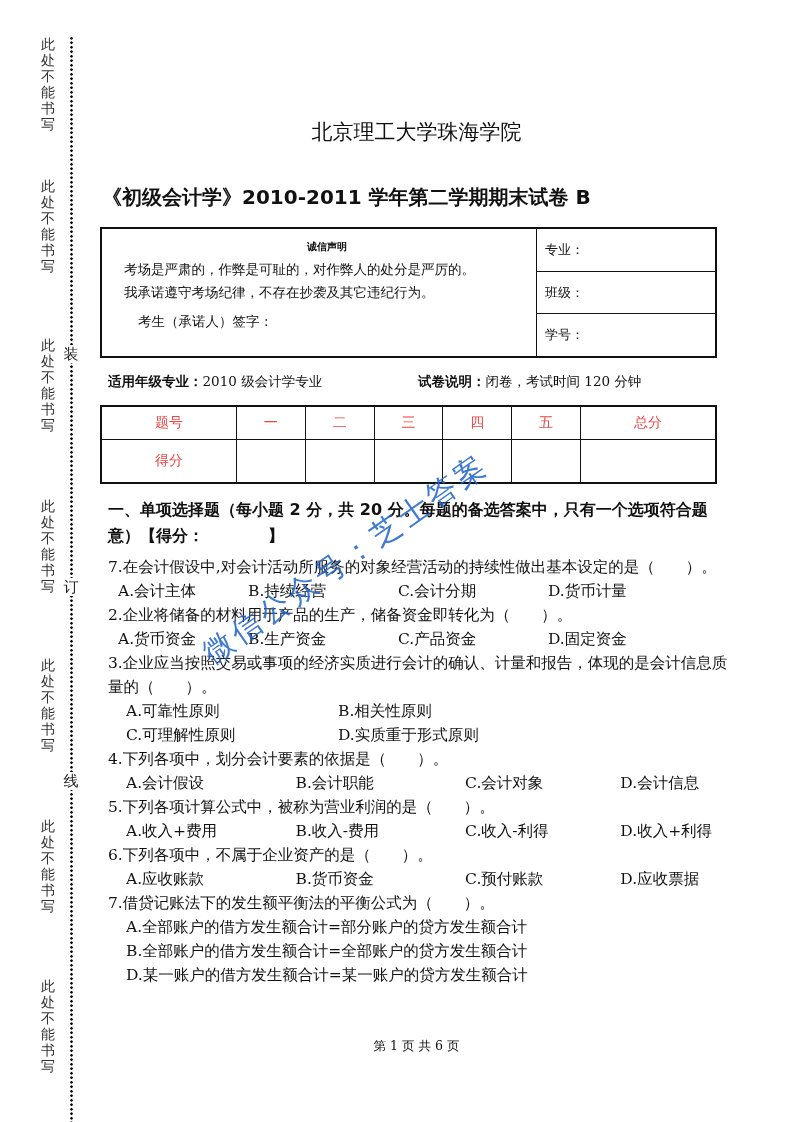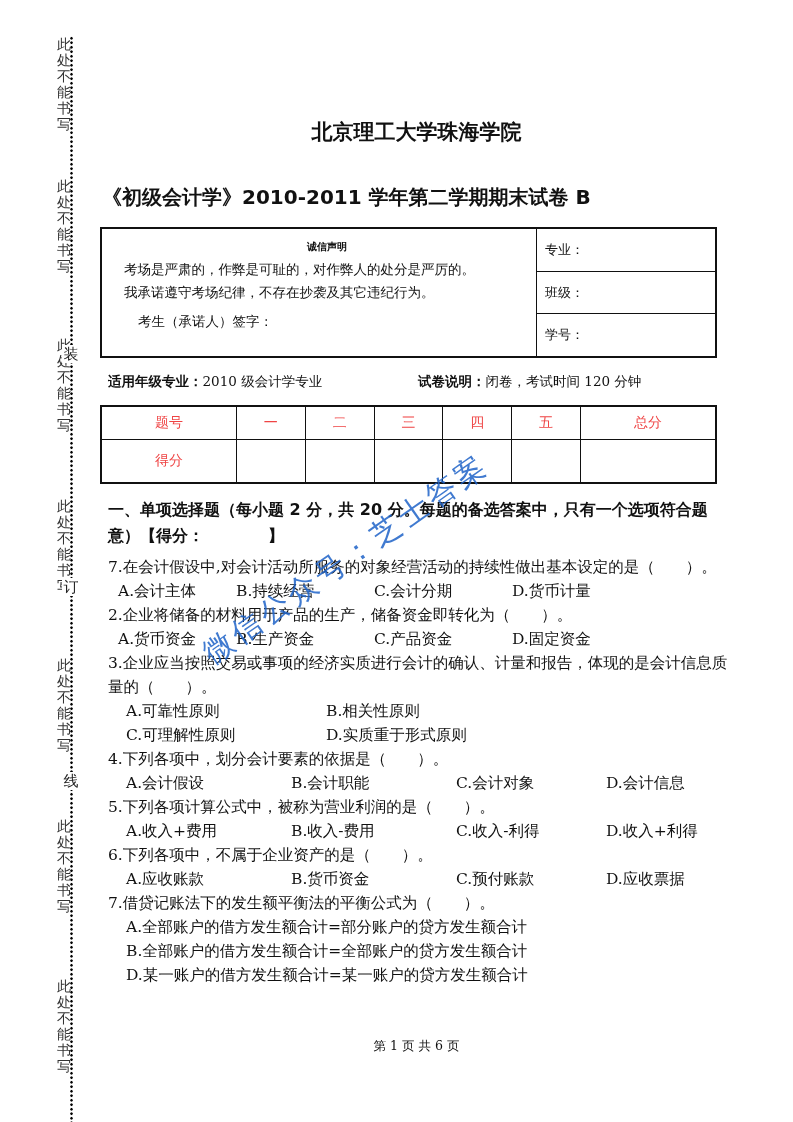--- a/index.html
+++ b/index.html
@@ -1,25 +1,25 @@
 <!DOCTYPE html>
 <html><head>
 <meta charset="utf-8">
 <style>
   * { box-sizing: border-box; margin: 0; padding: 0; }
   html, body { width: 793px; height: 1122px; background: #ffffff; overflow: hidden; }
   body { position: relative; font-family: "DejaVu Serif", "Liberation Serif", serif; color: #111; }
 
-  .margin-note { position: absolute; left: 56px; width: 16px; font-size: 14px; line-height: 16px; color: #333; text-align: center; }
+  .margin-note { position: absolute; left: 40px; width: 16px; font-size: 14px; line-height: 16px; color: #333; text-align: center; }
   .bind-char { position: absolute; left: 62px; font-size: 15px; color: #222; background: #fff; line-height: 18px; width: 18px; text-align:center; }
   .dotline { position: absolute; left: 70px; top: 36px; height: 1086px; width: 3px;
     background-image: radial-gradient(circle, #000 1.2px, transparent 1.4px);
     background-size: 3px 4.5px; background-repeat: repeat-y; }
 
-  .school { position: absolute; left: 0; width: 793px; top: 118px; text-align: center; font-family: "DejaVu Sans", sans-serif; font-weight: bold; font-size: 21px; padding-left: 40px; }
+  .school { position: absolute; left: 0; width: 793px; top: 118px; text-align: center; font-family: "DejaVu Sans", sans-serif; font-weight: normal; font-size: 21px; padding-left: 40px; }
   .exam-title { position: absolute; left: 102px; width: 610px; top: 184px; font-family: "DejaVu Sans", sans-serif; font-weight: bold; font-size: 20px; }
 
   .pledge { position: absolute; left: 100px; top: 227px; width: 617px; height: 131px; border: 2px solid #111; display: flex; }
   .pledge-left { width: 435px; border-right: 1.5px solid #111; padding: 6px 6px 0 22px; font-size: 13.5px; line-height: 23px; }
   .pledge-left .ph { text-align: center; font-weight: bold; font-family: "DejaVu Sans", sans-serif; margin-bottom: 0; font-size: 10px; }
   .pledge-left .sig { padding-left: 14px; margin-top: 6px; }
   .pledge-right { flex: 1; display: flex; flex-direction: column; }
   .pledge-right div { flex: 1; border-bottom: 1.5px solid #111; font-weight: normal; font-family: "DejaVu Sans", sans-serif; font-size: 13px; padding-left: 8px; display: flex; align-items: center; }
   .pledge-right div:last-child { border-bottom: none; }
 
@@ -29,21 +29,21 @@
   table.score { position: absolute; left: 100px; top: 405px; width: 617px; border-collapse: collapse; font-size: 14px; }
   table.score td { border: 1.5px solid #111; text-align: center; color: #ef4444; }
   table.score tr.r1 td { height: 33px; }
   table.score tr.r2 td { height: 44px; }
   table.score { border: 2px solid #111; }
 
   .section { position: absolute; left: 108px; top: 497px; width: 620px; font-family: "DejaVu Sans", sans-serif; font-weight: bold; font-size: 16px; line-height: 26px; }
 
   .questions { position: absolute; left: 108px; top: 555px; width: 625px; font-size: 15.5px; line-height: 24px; font-family: "DejaVu Serif", serif; }
   .q { }
-  .opts { display: flex; padding-left: 10px; }
+  .opts { display: flex; padding-left: 10px; gap: 12px; }
   .opts span { display: inline-block; }
   .opts.four span { width: 118px; }
   .opts.four span:nth-child(1) { width: 118px; }
   .opts.two span { width: 200px; padding-left: 8px; }
   .opts.stack { display: block; padding-left: 18px; }
   .opts.stack span { display: block; }
 
   .footer { position: absolute; top: 1038px; left: 0; width: 793px; padding-left: 40px; text-align: center; font-size: 12.5px; }
 
   .watermark { position: absolute; left: 190px; top: 470px; transform: rotate(-35deg); transform-origin: left top; color: #1f63c8; font-size: 30px; letter-spacing: 4px; font-family: "DejaVu Sans", sans-serif; opacity: 0.85; white-space: nowrap; top: 640px; left: 195px; }

